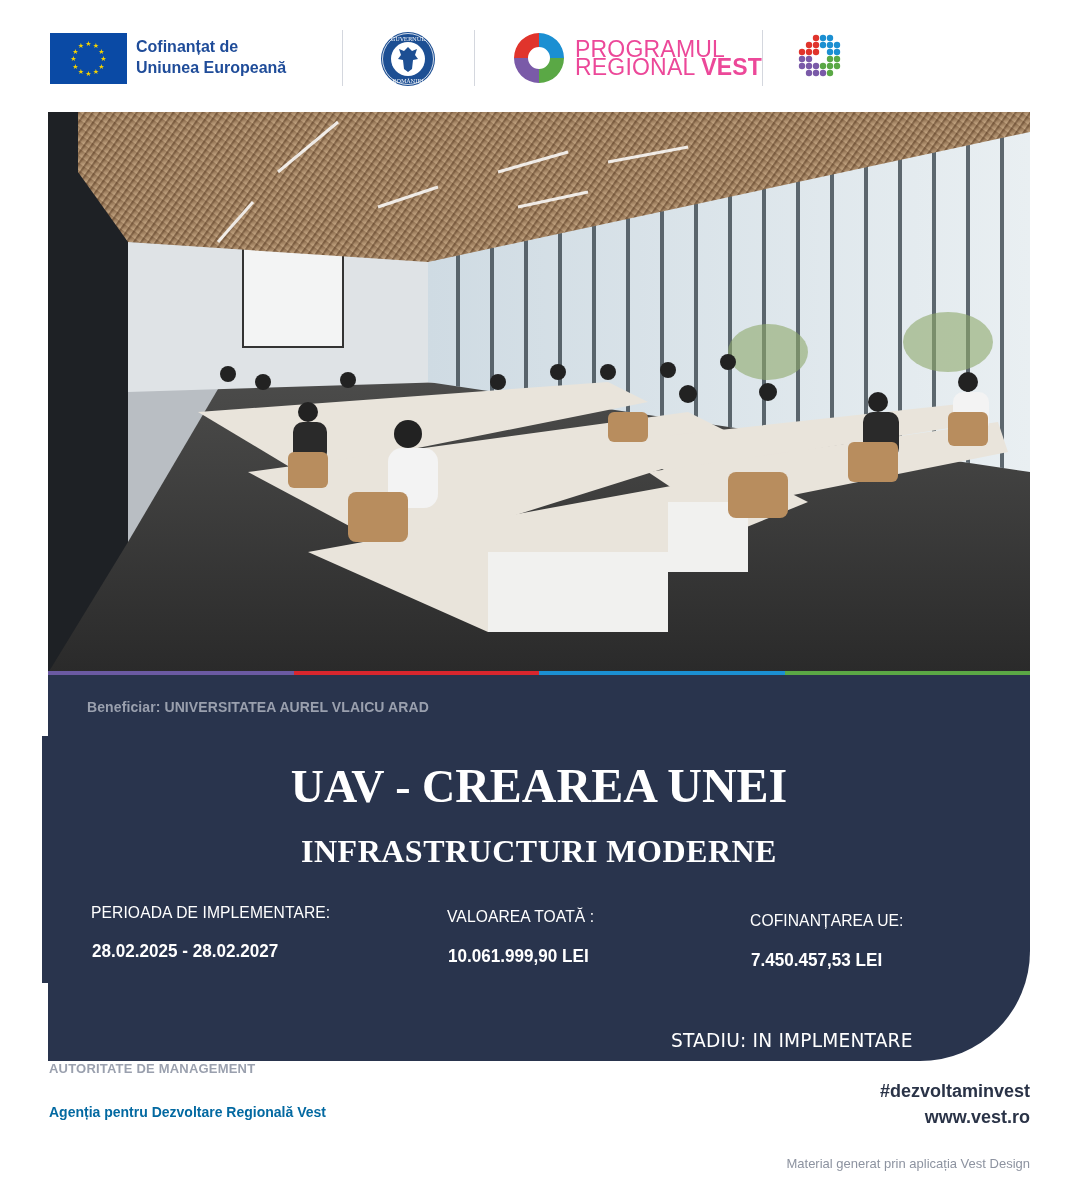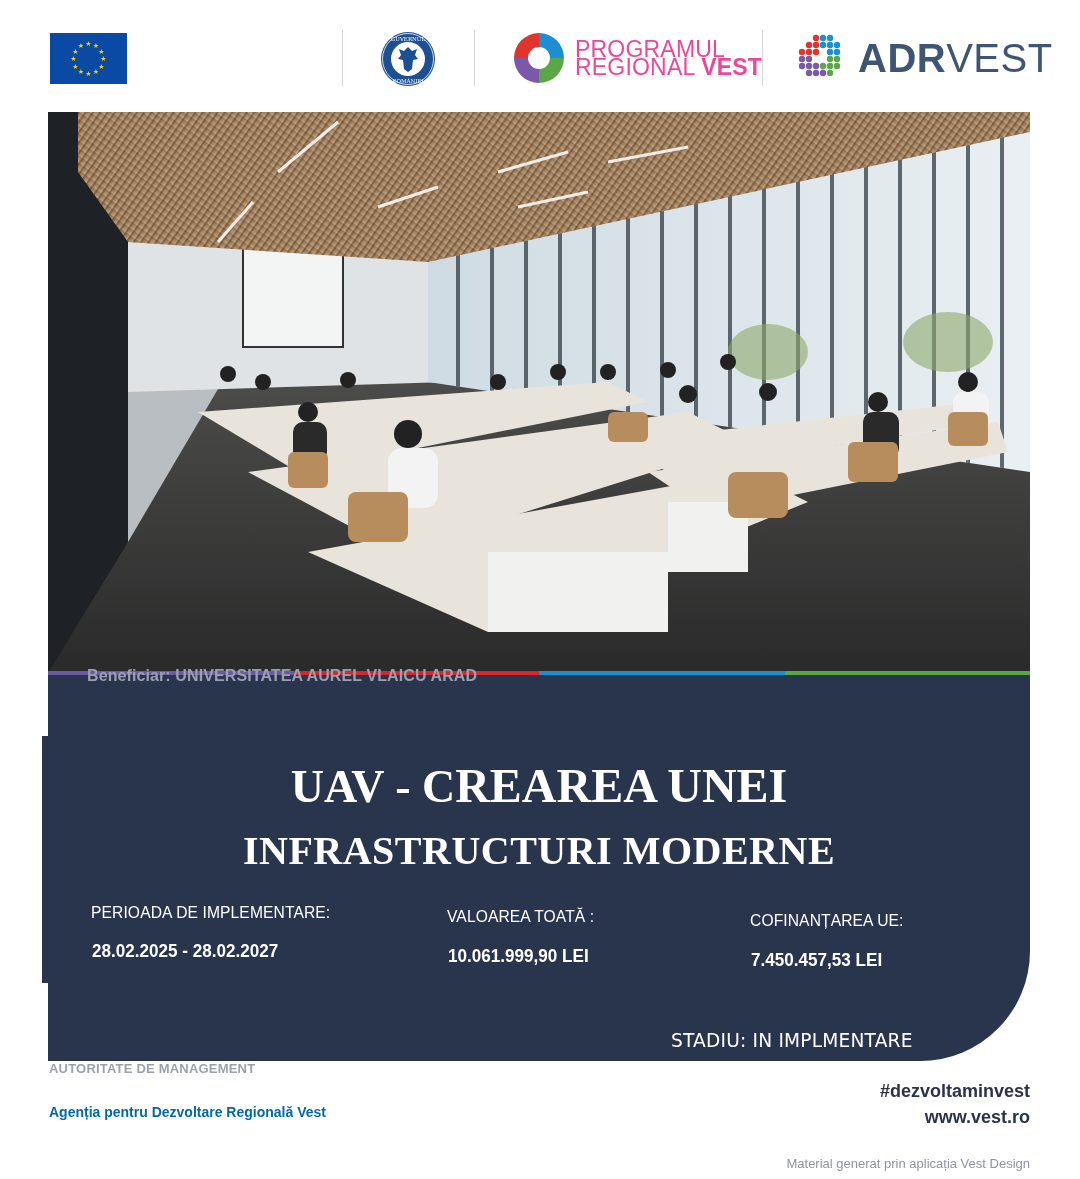--- a/index.html
+++ b/index.html
@@ -28,26 +28,26 @@
   .photo svg { width: 100%; height: 100%; display: block; }
 
   
   .stripe { position: absolute; left: 48px; top: 671px; width: 982px; height: 4px; display: flex; }
   .stripe div { flex: 1; }
 
   
   .panel { position: absolute; left: 48px; top: 675px; width: 982px; height: 386px; background: #29344d; border-bottom-right-radius: 110px; }
   .panel-notch { position: absolute; left: 42px; top: 736px; width: 7px; height: 247px; background: #29344d; }
 
-  .beneficiary { position: absolute; left: 87px; top: 667px; color: #9aa0ae; font-family: "Liberation Sans", sans-serif; font-weight: bold; font-size: 16px; letter-spacing: 0.1px; text-align: right; }
+  .beneficiary { position: absolute; left: 87px; top: 699px; color: #9aa0ae; font-family: "Liberation Sans", sans-serif; font-weight: bold; font-size: 14px; letter-spacing: 0.1px; text-align: right; }
 
   .title { position: absolute; left: 48px; width: 982px; text-align: center; color: #ffffff; font-family: "Liberation Serif", serif; font-weight: bold; }
   .title-1 { top: 758px; font-size: 46px; line-height: 56px; }
   .title-1 .sc { font-size: 48px; }
-  .title-2 { top: 826px; font-size: 40px; line-height: 50px; letter-spacing: 0.5px; }
+  .title-2 { top: 826px; font-size: 32px; line-height: 50px; letter-spacing: 0.5px; }
 
   .info-label { position: absolute; color: #ffffff; font-family: "Liberation Sans", sans-serif; font-size: 17px; transform: scaleX(0.92); transform-origin: left; letter-spacing: 0.1px; }
   .info-value { position: absolute; color: #ffffff; font-family: "Liberation Sans", sans-serif; font-weight: bold; font-size: 18px; transform: scaleX(0.95); transform-origin: left; }
 
   .status { position: absolute; left: 671px; top: 1028px; color: #ffffff; font-family: "DejaVu Sans", sans-serif; font-size: 20px; letter-spacing: 0.2px; transform: scaleX(0.93); transform-origin: left; }
 
   
   .footer-caption { position: absolute; left: 49px; top: 1061px; color: #9aa0ae; font-family: "Liberation Sans", sans-serif; font-weight: bold; font-size: 13px; letter-spacing: 0.2px; }
   .footer-agency { position: absolute; left: 49px; top: 1104px; color: #0369a1; font-family: "Liberation Sans", sans-serif; font-weight: bold; font-size: 14px; }
   .footer-hashtag { position: absolute; right: 50px; top: 1081px; color: #2a3347; font-family: "Liberation Sans", sans-serif; font-weight: bold; font-size: 18px; text-align: left; }
@@ -69,20 +69,24 @@
         <text x="51.5" y="35.5">★</text>
         <text x="46" y="41">★</text>
         <text x="38.5" y="43">★</text>
         <text x="31" y="41">★</text>
         <text x="25.5" y="35.5">★</text>
         <text x="23.5" y="28">★</text>
         <text x="25.5" y="20.5">★</text>
         <text x="31" y="15">★</text>
       </g>
     </svg>
+  </div>
+  <div class="eu-text">
+    <div>Cofinanțat de</div>
+    <div>Uniunea Europeană</div>
   </div>
 
   <div class="divider" style="left:292px"></div>
 
   <div class="gov-seal">
     <svg viewBox="0 0 56 56">
       <circle cx="28" cy="28" r="27" fill="#1d4f93"></circle>
       <circle cx="28" cy="28" r="17" fill="#ffffff"></circle>
       <circle cx="28" cy="28" r="25.5" fill="none" stroke="#ffffff" stroke-width="0.8"></circle>
       <path d="M28 16 l4 4 l5 -2 l-2 6 l3 4 l-5 1 l-1 9 l-4 3 l-4 -3 l-1 -9 l-5 -1 l3 -4 l-2 -6 l5 2 z" fill="#1d4f93"></path>
@@ -135,21 +139,20 @@
           <circle cx="25" cy="32" r="3.2" fill="#5aa845"></circle>
           <circle cx="32" cy="32" r="3.2" fill="#5aa845"></circle>
           <circle cx="39" cy="32" r="3.2" fill="#5aa845"></circle>
         <circle cx="11" cy="39" r="3.2" fill="#7a5aa8"></circle>
           <circle cx="18" cy="39" r="3.2" fill="#7a5aa8"></circle>
           <circle cx="25" cy="39" r="3.2" fill="#7a5aa8"></circle>
           <circle cx="32" cy="39" r="3.2" fill="#5aa845"></circle>
       </g>
     </svg>
   </div>
-  <div class="adr-text"><b>ADR</b><span>VEST</span></div>
 </div>
 
 <div class="photo">
   <svg viewBox="0 0 982 561" preserveAspectRatio="none">
     <defs>
       <linearGradient id="ceil" x1="0" y1="0" x2="1" y2="1">
         <stop offset="0" stop-color="#7a5a3c"></stop>
         <stop offset="1" stop-color="#c9ab88"></stop>
       </linearGradient>
       <linearGradient id="floor" x1="0" y1="0" x2="0" y2="1">

